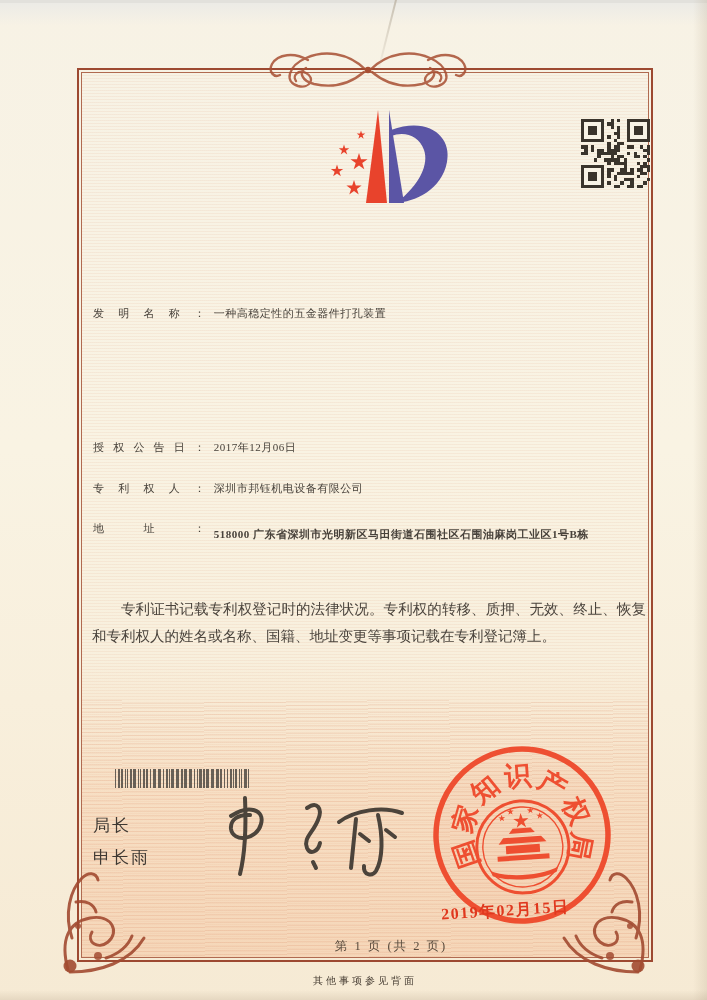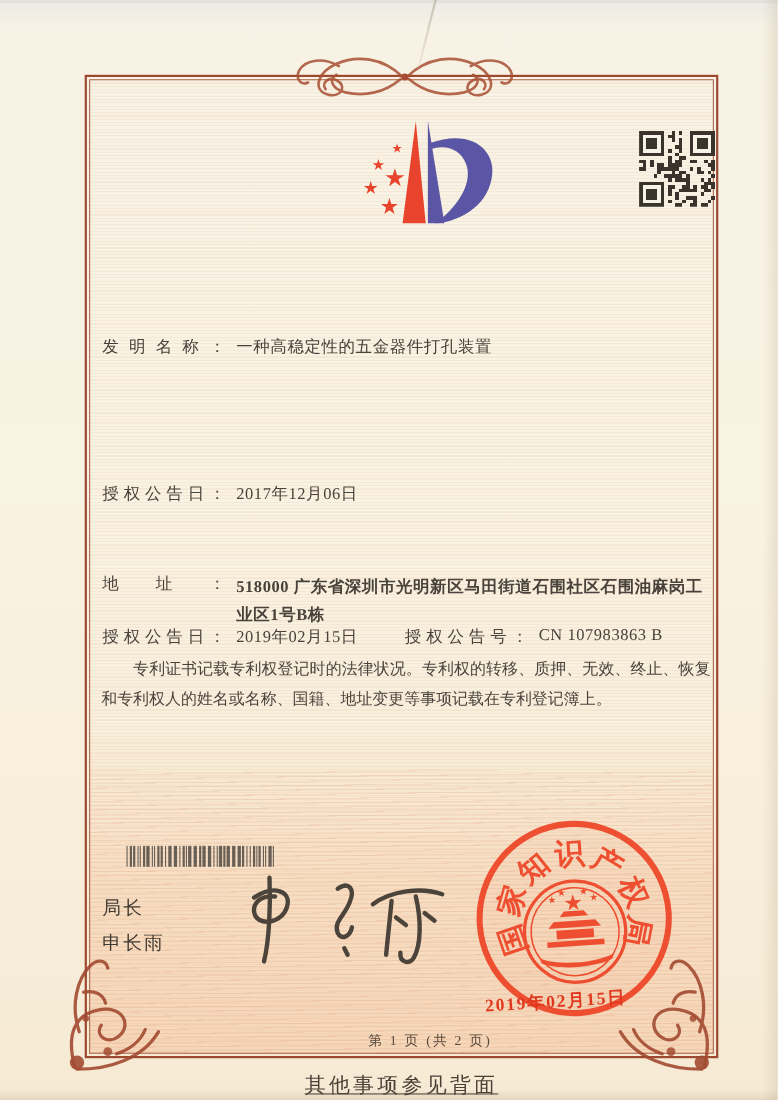--- a/index.html
+++ b/index.html
@@ -32,21 +32,21 @@
   .orn-top { position:absolute; left:248px; top:44px; width:240px; height:52px; }
   .orn-bl  { position:absolute; left:56px;  top:842px; width:110px; height:135px; }
   .orn-br  { position:absolute; left:542px; top:842px; width:110px; height:135px; transform:scaleX(-1); }
   
   .cert-no { position:absolute; left:93px; top:115px; font-size:15px; letter-spacing:3px; color:#46403a; }
   .logo { position:absolute; left:308px; top:98px; width:150px; height:118px; }
   .qr { position:absolute; left:581px; top:119px; width:69px; height:69px; }
   .title { position:absolute; left:77px; top:220px; width:576px; text-align:center;
            font-size:33px; font-weight:bold; color:#39332d; letter-spacing:.52em; padding-left:.52em; }
   
-  .row { position:absolute; left:93px; font-size:15px; color:#48423b; }
+  .row { position:absolute; left:93px; font-size:11px; color:#48423b; }
   .flabel { display:inline-block; width:112px; text-align:justify; text-align-last:justify; vertical-align:top; }
   .fval { display:inline-block; margin-left:6px; vertical-align:top; letter-spacing:.5px; }
   .fval.wrap { width:438px; line-height:26px;font-weight:bold; }
   .pair2 { position:absolute; left:275px; top:0; white-space:nowrap; }
   .row.r1{top:306px}.row.r2{top:353px}.row.r3{top:399px}.row.r4{top:440px}
   .row.r5{top:481px}.row.r6{top:521px}.row.r7{top:570px;width:560px}
   
   .body-text { position:absolute; left:92px; top:596px; width:554px;
                font-size:14.5px; line-height:27px; color:#4a433c; text-align:justify; }
   .body-text p { text-indent:2em; }
@@ -54,21 +54,21 @@
   .barcode { position:absolute; left:115px; top:769px; width:142px; height:19px; font-size:0; opacity:.82; }
   .barcode i { display:inline-block; height:100%; background:#4a453f; }
   .signer { position:absolute; left:93px; top:810px; font-size:17px; color:#3f3933; line-height:32px; letter-spacing:2px; }
   .sig { position:absolute; left:205px; top:786px; width:210px; height:100px; }
   .seal { position:absolute; left:427px; top:740px; width:190px; height:190px; transform:rotate(-4deg); opacity:.92; }
   .seal-date { position:absolute; left:441px; top:899px; width:180px; font-size:16px; font-weight:bold;
                color:#e0381e; letter-spacing:1.5px; transform:rotate(-3.5deg); }
   .page-num { position:absolute; left:77px; top:938px; width:628px; text-align:center;
               font-size:12.5px; color:#584a3c; letter-spacing:2px; }
   .back-note { position:absolute; left:77px; top:974px; width:576px; text-align:center;
-               font-size:19px; color:#4a4036; letter-spacing:3px;text-decoration:underline; }
+               font-size:10px; color:#4a4036; letter-spacing:3px; }
 </style>
 </head>
 <body>
 
 <div class="page">
 
   <div class="tex"></div>
   <div class="tex-warm"></div>
   <div class="tex-warm2"></div>
 
@@ -252,31 +252,27 @@
 
 
   <div class="row r1">
     <span class="flabel">发明名称：</span>
     <span class="fval">一种高稳定性的五金器件打孔装置</span>
   </div>
   <div class="row r4">
     <span class="flabel">授权公告日：</span>
     <span class="fval">2017年12月06日</span>
   </div>
+  <div class="row r5">
+    <span class="flabel">专利权人：</span>
+    <span class="fval">深圳市邦钰机电设备有限公司</span>
+  </div>
   <div class="row r6">
     <span class="flabel">地址：</span>
     <span class="fval wrap">518000 广东省深圳市光明新区马田街道石围社区石围油麻岗工业区1号B栋</span>
-  </div>
-  <div class="row r7">
-    <span class="flabel">授权公告日：</span>
-    <span class="fval">2019年02月15日</span>
-    <span class="pair2">
-      <span class="flabel">授权公告号：</span>
-      <span class="fval">CN 107983863 B</span>
-    </span>
   </div>
 
   <div class="body-text">
     <p>专利证书记载专利权登记时的法律状况。专利权的转移、质押、无效、终止、恢复和专利权人的姓名或名称、国籍、地址变更等事项记载在专利登记簿上。</p>
   </div>
 
   <div class="barcode"><i style="width: 1px; margin-right: 2px;"></i><i style="width: 2px; margin-right: 1px;"></i><i style="width: 2px; margin-right: 2px;"></i><i style="width: 1px; margin-right: 1px;"></i><i style="width: 1px; margin-right: 2px;"></i><i style="width: 2px; margin-right: 1px;"></i><i style="width: 3px; margin-right: 2px;"></i><i style="width: 1px; margin-right: 1px;"></i><i style="width: 1px; margin-right: 2px;"></i><i style="width: 2px; margin-right: 1px;"></i><i style="width: 2px; margin-right: 2px;"></i><i style="width: 1px; margin-right: 2px;"></i><i style="width: 3px; margin-right: 2px;"></i><i style="width: 3px; margin-right: 2px;"></i><i style="width: 1px; margin-right: 2px;"></i><i style="width: 2px; margin-right: 1px;"></i><i style="width: 1px; margin-right: 1px;"></i><i style="width: 3px; margin-right: 2px;"></i><i style="width: 3px; margin-right: 2px;"></i><i style="width: 2px; margin-right: 1px;"></i><i style="width: 3px; margin-right: 2px;"></i><i style="width: 3px; margin-right: 2px;"></i><i style="width: 1px; margin-right: 2px;"></i><i style="width: 1px; margin-right: 1px;"></i><i style="width: 3px; margin-right: 1px;"></i><i style="width: 2px; margin-right: 1px;"></i><i style="width: 3px; margin-right: 2px;"></i><i style="width: 3px; margin-right: 2px;"></i><i style="width: 3px; margin-right: 1px;"></i><i style="width: 2px; margin-right: 2px;"></i><i style="width: 1px; margin-right: 2px;"></i><i style="width: 1px; margin-right: 2px;"></i><i style="width: 2px; margin-right: 1px;"></i><i style="width: 1px; margin-right: 1px;"></i><i style="width: 2px; margin-right: 2px;"></i><i style="width: 1px; margin-right: 1px;"></i><i style="width: 1px; margin-right: 2px;"></i><i style="width: 3px; margin-right: 1px;"></i><i style="width: 1px; margin-right: 2px;"></i></div>
 
   <div class="signer">
     <div>局长</div>

